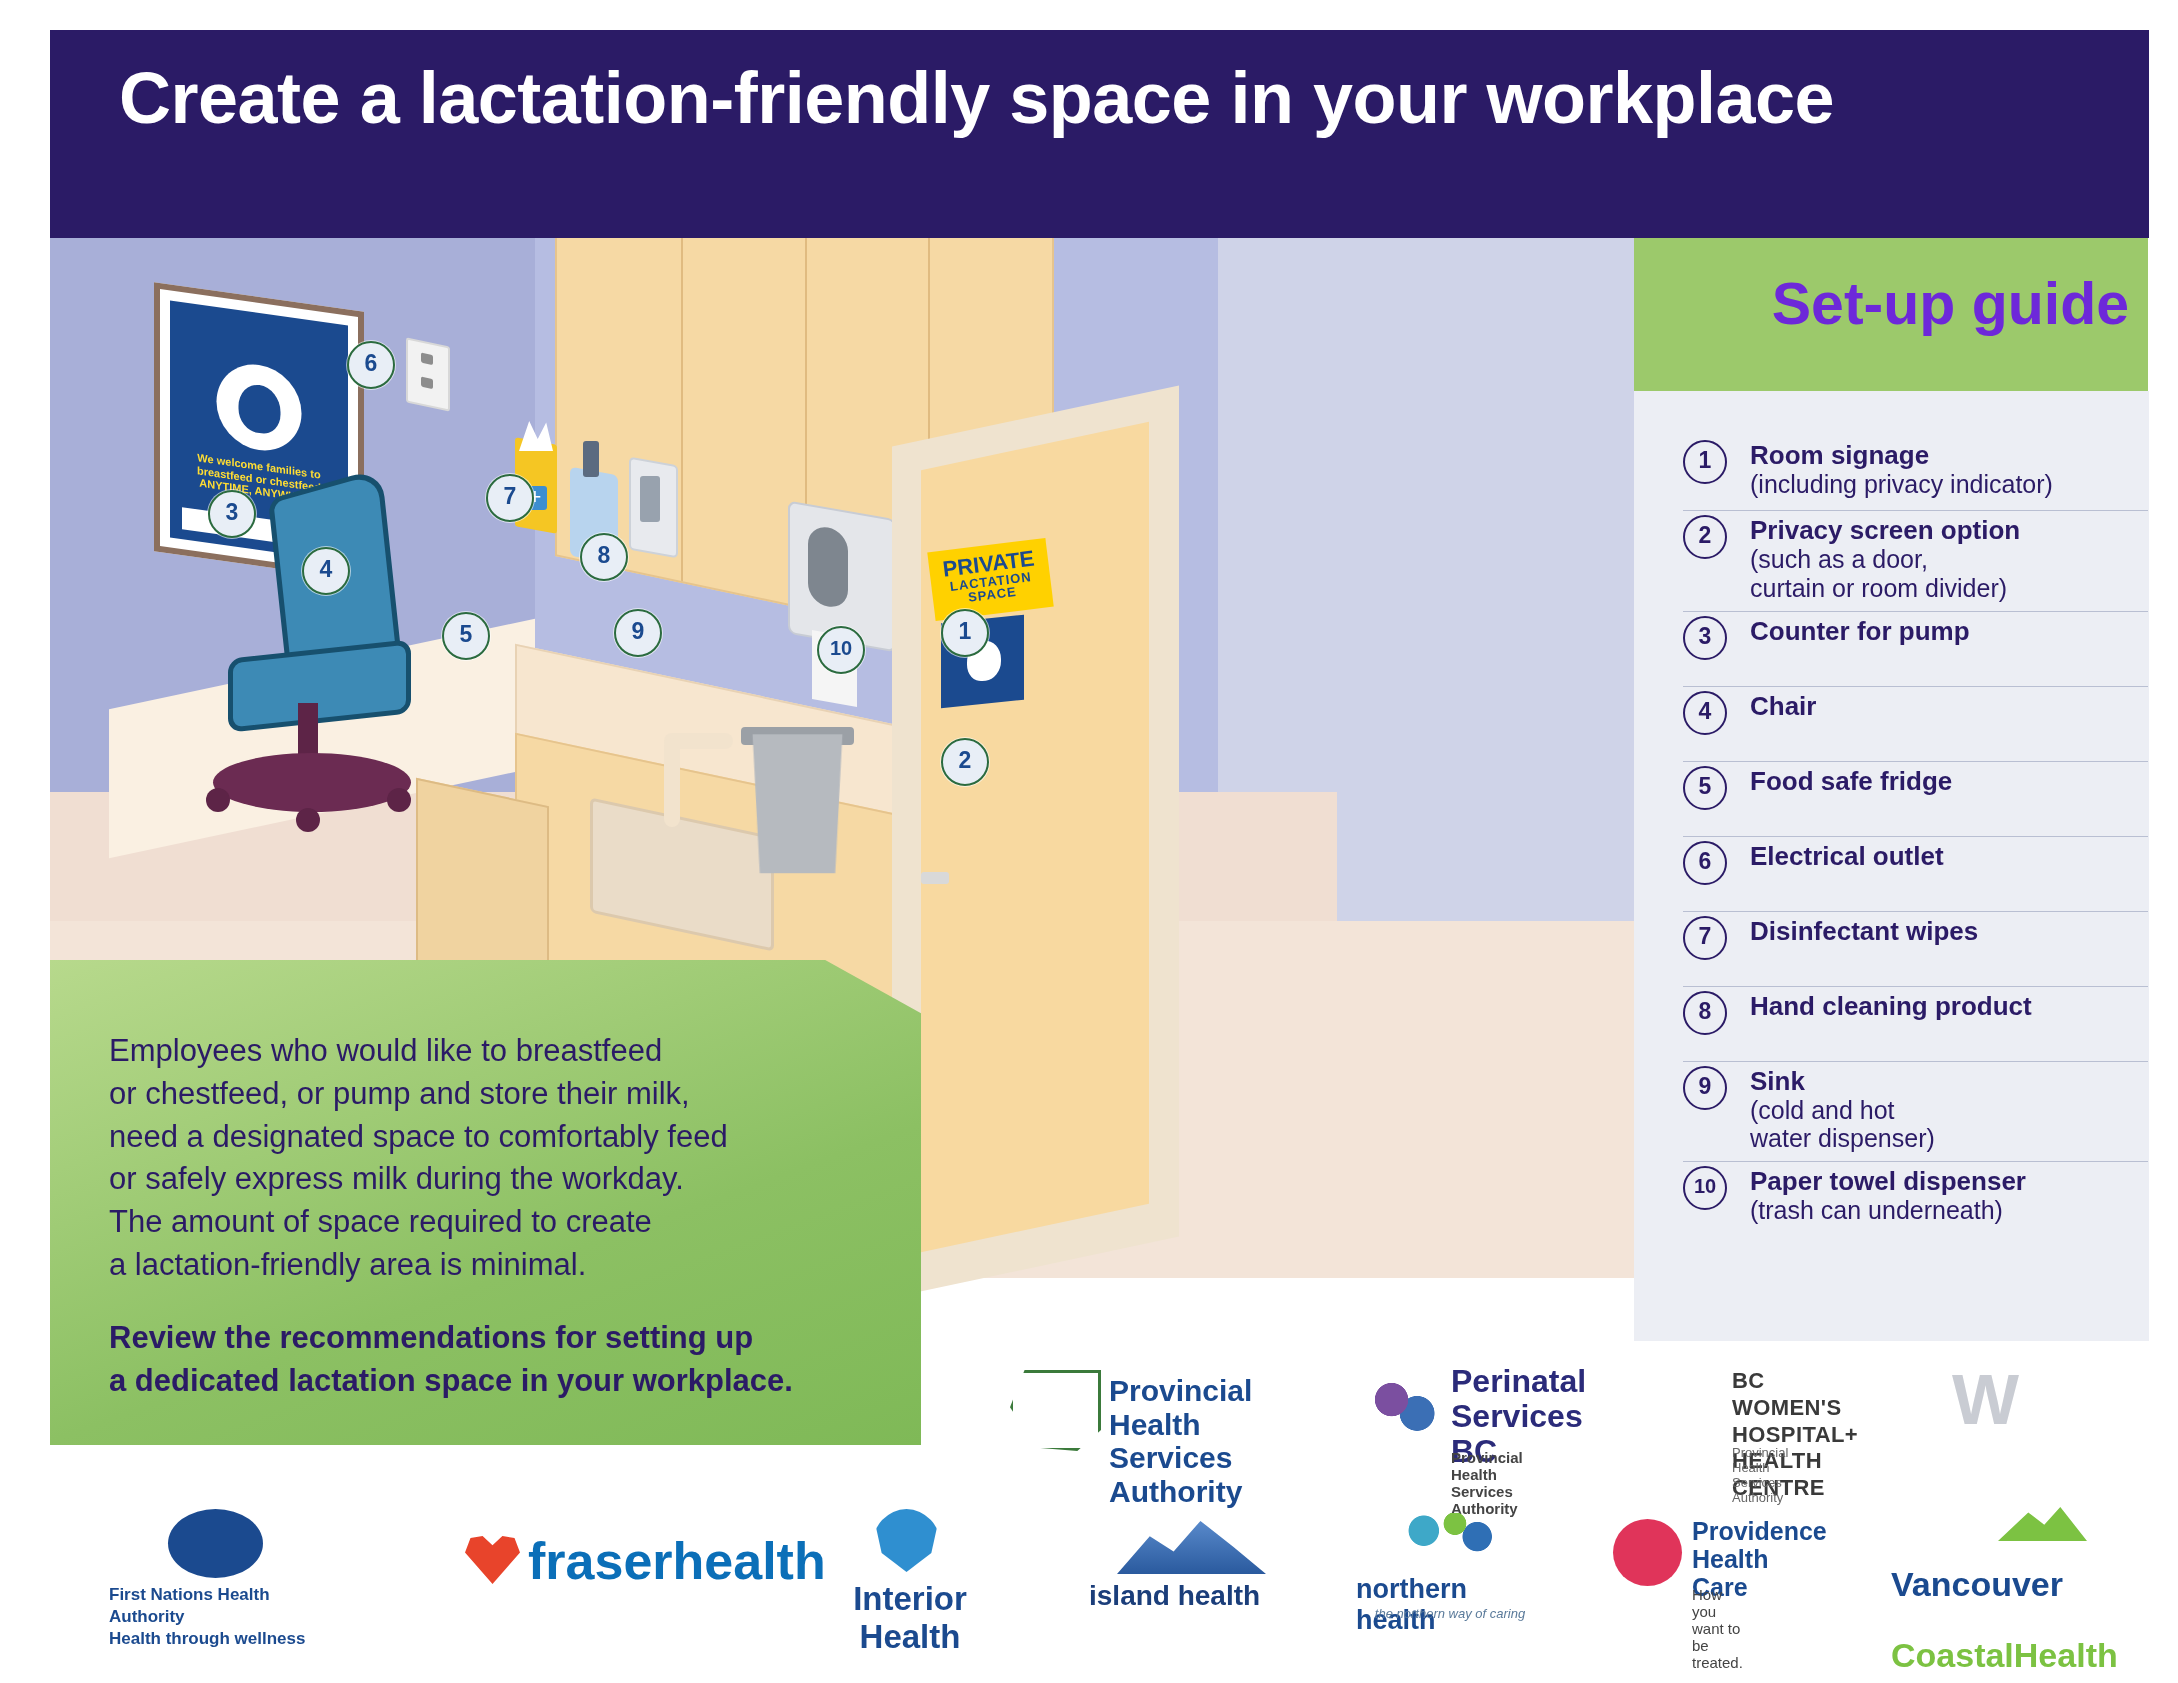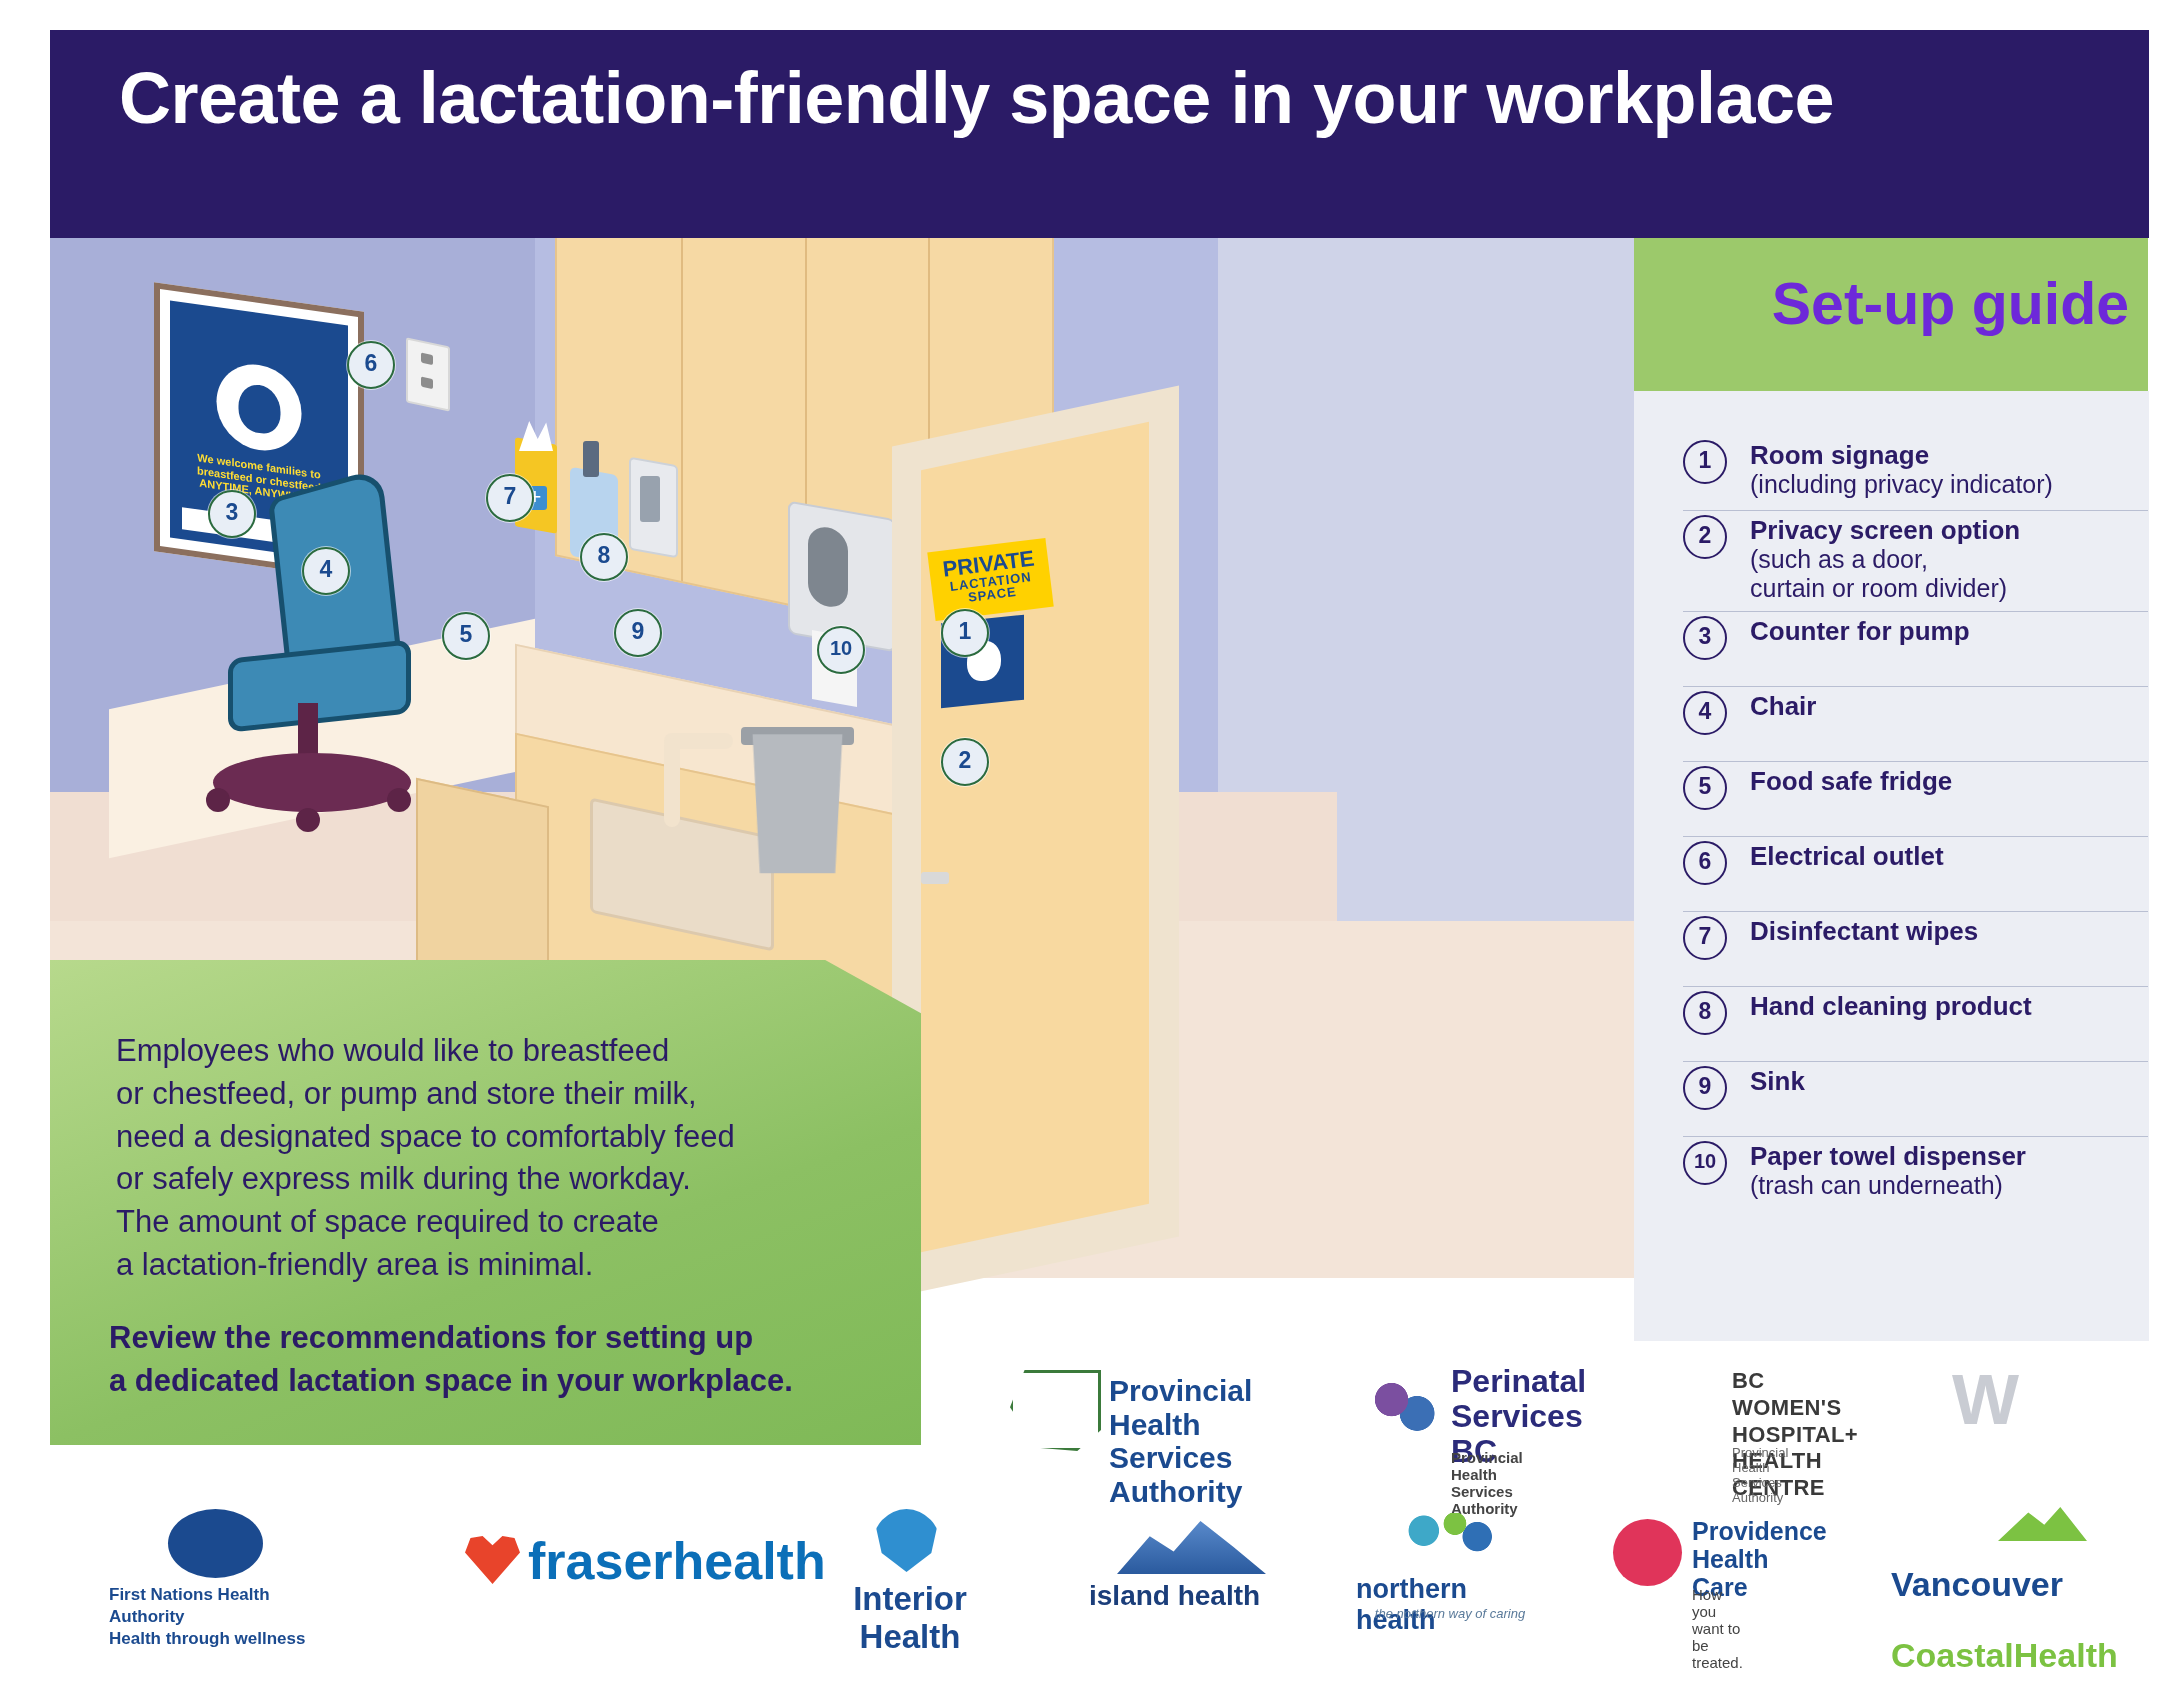--- a/index.html
+++ b/index.html
@@ -494,21 +494,20 @@
     clip-path: polygon(0 0, 89% 0, 100% 11%, 100% 100%, 0 100%);
   }
   .green-box-text {
     position: absolute;
     left: 99px; top: 1030px;
     width: 752px;
     color: #2b1b66;
     font-size: 31px;
     line-height: 1.38;
     white-space: pre-line;
-    margin-left: 7px;
   }
   .green-box-cta {
     position: absolute;
     left: 99px; top: 1317px;
     width: 752px;
     color: #2b1b66;
     font-size: 31px;
     font-weight: bold;
     line-height: 1.38;
     white-space: pre-line;
@@ -796,20 +795,22 @@
     </div>
 
     <div class="legend-item">
       <div class="legend-num">8</div>
       <div class="legend-label">Hand cleaning product</div>
     </div>
 
     <div class="legend-item">
       <div class="legend-num">9</div>
       <div class="legend-label">Sink</div>
+      <div class="legend-sub">(cold and hot
+water dispenser)</div>
     </div>
 
     <div class="legend-item">
       <div class="legend-num small-num">10</div>
       <div class="legend-label">Paper towel dispenser</div>
       <div class="legend-sub">(trash can underneath)</div>
     </div>
 
   </div>
 

